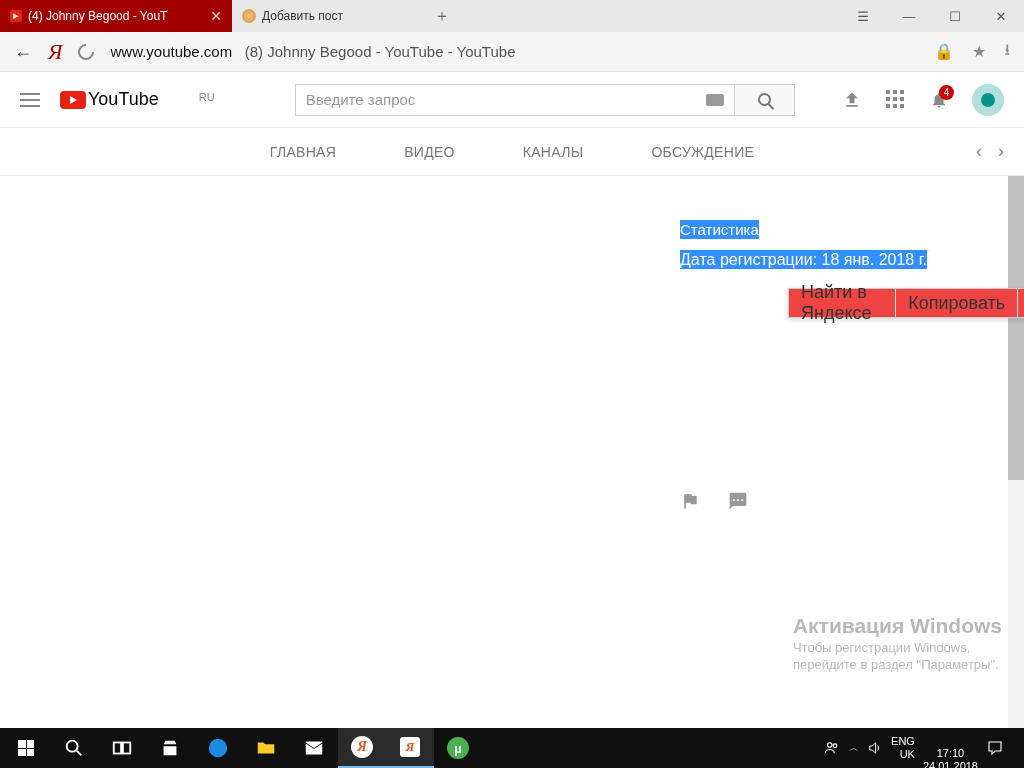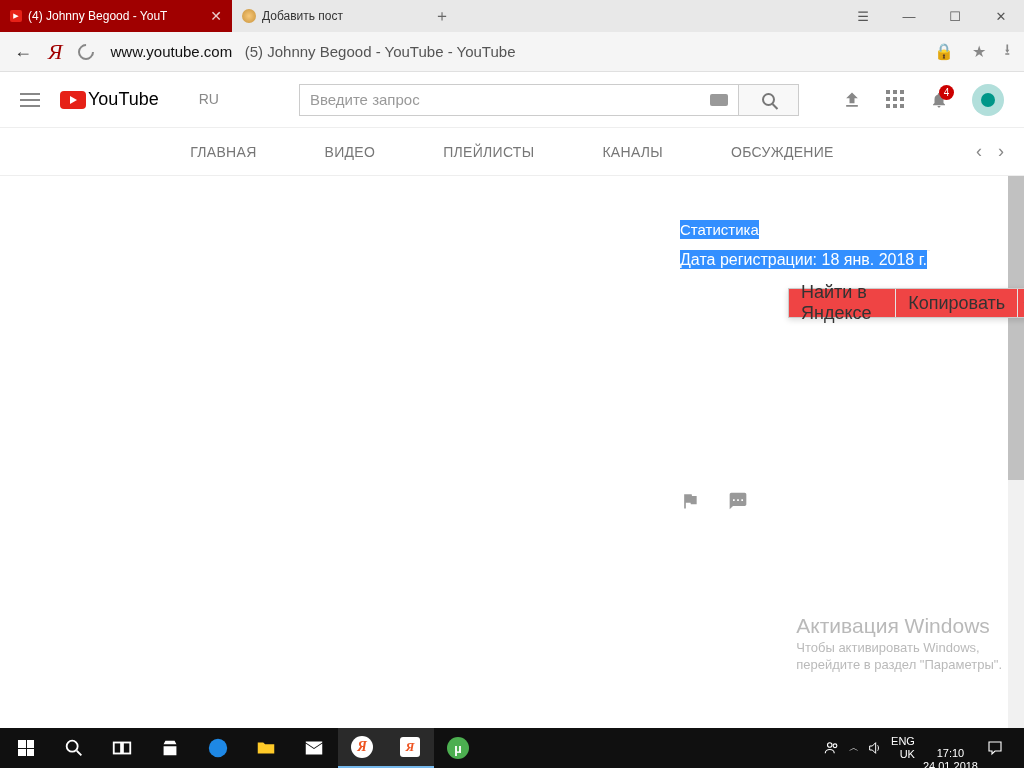--- a/index.html
+++ b/index.html
@@ -27,21 +27,21 @@
 .addr-right { margin-left: auto; display: flex; align-items: center; gap: 18px; }
 .addr-icon { color: #888; font-size: 16px; }
 
 
 .yt-header { height: 56px; background: #fff; display: flex; align-items: center; padding: 0 20px; gap: 20px; border-bottom: 1px solid #eee; }
 .hamburger { width:20px; height:14px; display:flex; flex-direction:column; justify-content:space-between; }
 .hamburger span { height:2px; background:#888; }
 .yt-logo { display:flex; align-items:center; gap:2px; font-weight:normal; font-size:18px; }
 .yt-play { width:26px; height:18px; background:#e62117; border-radius:4px; display:inline-flex; align-items:center; justify-content:center; }
 .yt-play::after { content:''; border-left:7px solid #fff; border-top:4px solid transparent; border-bottom:4px solid transparent; }
-.yt-ru { font-size:14px; color:#888; align-self:flex-start; margin-top:2px; margin-left:2px;padding-left:36px; }
+.yt-ru { font-size:11px; color:#888; align-self:flex-start; margin-top:2px; margin-left:2px;padding-left:36px; }
 .search-wrap { display:flex; margin-left:60px; }
 .search-box { width:440px; height:32px; border:1px solid #ccc; padding:0 10px; font-size:15px; color:#333; display:flex; align-items:center; justify-content:space-between; }
 .search-box input { border:none; outline:none; font-size:15px; width:380px; background:transparent; }
 .kbd { width:18px; height:12px; background:#999; border-radius:2px; }
 .search-btn { width:60px; height:32px; border:1px solid #ccc; border-left:none; background:#f8f8f8; display:flex; align-items:center; justify-content:center; }
 .mag { width:13px; height:13px; border:2px solid #777; border-radius:50%; position:relative; }
 .mag::after { content:''; position:absolute; width:2px; height:7px; background:#777; transform:rotate(-45deg); bottom:-6px; right:-3px; }
 .yt-actions { margin-left:auto; display:flex; align-items:center; gap:24px; }
 .yt-icon { width:20px; height:20px; color:#888; position:relative; }
 .apps-grid { display:grid; grid-template-columns:repeat(3,4px); grid-template-rows:repeat(3,4px); gap:3px; }
@@ -69,21 +69,21 @@
 
 .ctx-menu { position:absolute; left:779px; top:288px; background:#ef4444; border:1px solid #ccc; box-shadow:0 2px 6px rgba(0,0,0,.15); display:flex; height:30px; align-items:stretch; font-size:18px;margin-left:9px; }
 .ctx-item { padding:6px 12px; border-right:1px solid #e3e3e3; display:flex; align-items:center; cursor:pointer; color:#333; }
 .ctx-arrow { width:28px; display:flex; align-items:center; justify-content:center; }
 
 .flag-row { position:absolute; left:680px; top:315px; display:flex; gap:28px; color:#999; }
 .flag-row svg { width:20px; height:20px; fill:#999; }
 
 
 .watermark { position:absolute; right:22px; bottom:56px; text-align:left; color:rgba(100,100,100,.45); }
-.watermark .t1 { font-size:21px; font-weight:400; }
+.watermark .t1 { font-size:21px; font-weight:700; }
 .watermark .t2 { font-size:13px; margin-top:2px; }
 
 
 .taskbar { position:absolute; bottom:0; left:0; right:0; height:40px; background:#101010; display:flex; align-items:center; padding:0 2px; }
 .tb-item { width:48px; height:40px; display:flex; align-items:center; justify-content:center; color:#fff; }
 .tb-item.active { border-bottom:2px solid #76b9ed; background:#2a2a2a; }
 .tb-right { margin-left:auto; display:flex; align-items:center; gap:8px; color:#fff; font-size:11px; padding-right:4px; }
 .lang { text-align:right; line-height:13px; }
 .clock { text-align:center; line-height:13px;margin-top:24px; }
 .win-logo { width:16px; height:16px; display:grid; grid-template-columns:1fr 1fr; grid-template-rows:1fr 1fr; gap:1px; }
@@ -113,21 +113,21 @@
     <div class="win-btn">☐</div>
     <div class="win-btn">✕</div>
   </div>
 </div>
 
 <div class="addr-bar">
   <span class="addr-back">←</span>
   <span class="addr-logo">Я</span>
   <span class="reload"></span>
   <span class="url">
-    <span class="domain">www.youtube.com</span>&nbsp;&nbsp;&nbsp;<span>(5) Johnny Begood - YouTube - YouTube</span>
+    <span class="domain">www.youtube.com</span>&nbsp;&nbsp;&nbsp;<span>(8) Johnny Begood - YouTube - YouTube</span>
   </span>
   <div class="addr-right">
     <span class="addr-icon">🔒</span>
     <span class="addr-icon">★</span>
     <span class="addr-icon">⭳</span>
   </div>
 </div>
 
 <div class="yt-header">
   <div class="hamburger">
@@ -174,21 +174,20 @@
     </div>
     <div class="avatar">
         <div class="avatar-in"></div>
       </div>
   </div>
 </div>
 
 <div class="chan-tabs">
   <div class="chan-tab">ГЛАВНАЯ</div>
   <div class="chan-tab">ВИДЕО</div>
-  <div class="chan-tab">ПЛЕЙЛИСТЫ</div>
   <div class="chan-tab">КАНАЛЫ</div>
   <div class="chan-tab">ОБСУЖДЕНИЕ</div>
   <div class="chan-nav">
     <span>‹</span>
     <span>›</span>
   </div>
 </div>
 
 <div class="content">
   <div class="stats">
@@ -202,21 +201,21 @@
     <svg viewBox="0 0 24 24">
         <path d="M20 2H4c-1.1 0-2 .9-2 2v18l4-4h14c1.1 0 2-.9 2-2V4c0-1.1-.9-2-2-2zM8 12H6v-2h2v2zm5 0h-2v-2h2v2zm5 0h-2v-2h2v2z"></path>
       </svg>
   </div>
   <div class="scroll-track">
       <div class="scroll-thumb"></div>
     </div>
 
   <div class="watermark">
     <div class="t1">Активация Windows</div>
-    <div class="t2">Чтобы активировать Windows,</div>
+    <div class="t2">Чтобы регистрации Windows,</div>
     <div class="t2">перейдите в раздел "Параметры".</div>
   </div>
 </div>
 
 <div class="ctx-menu">
   <div class="ctx-item">Найти в Яндексе</div>
   <div class="ctx-item">Копировать</div>
   <div class="ctx-arrow">
       <svg width="12" height="12" viewBox="0 0 24 24" fill="#555">
         <path d="M7 10l5 5 5-5z"></path>

